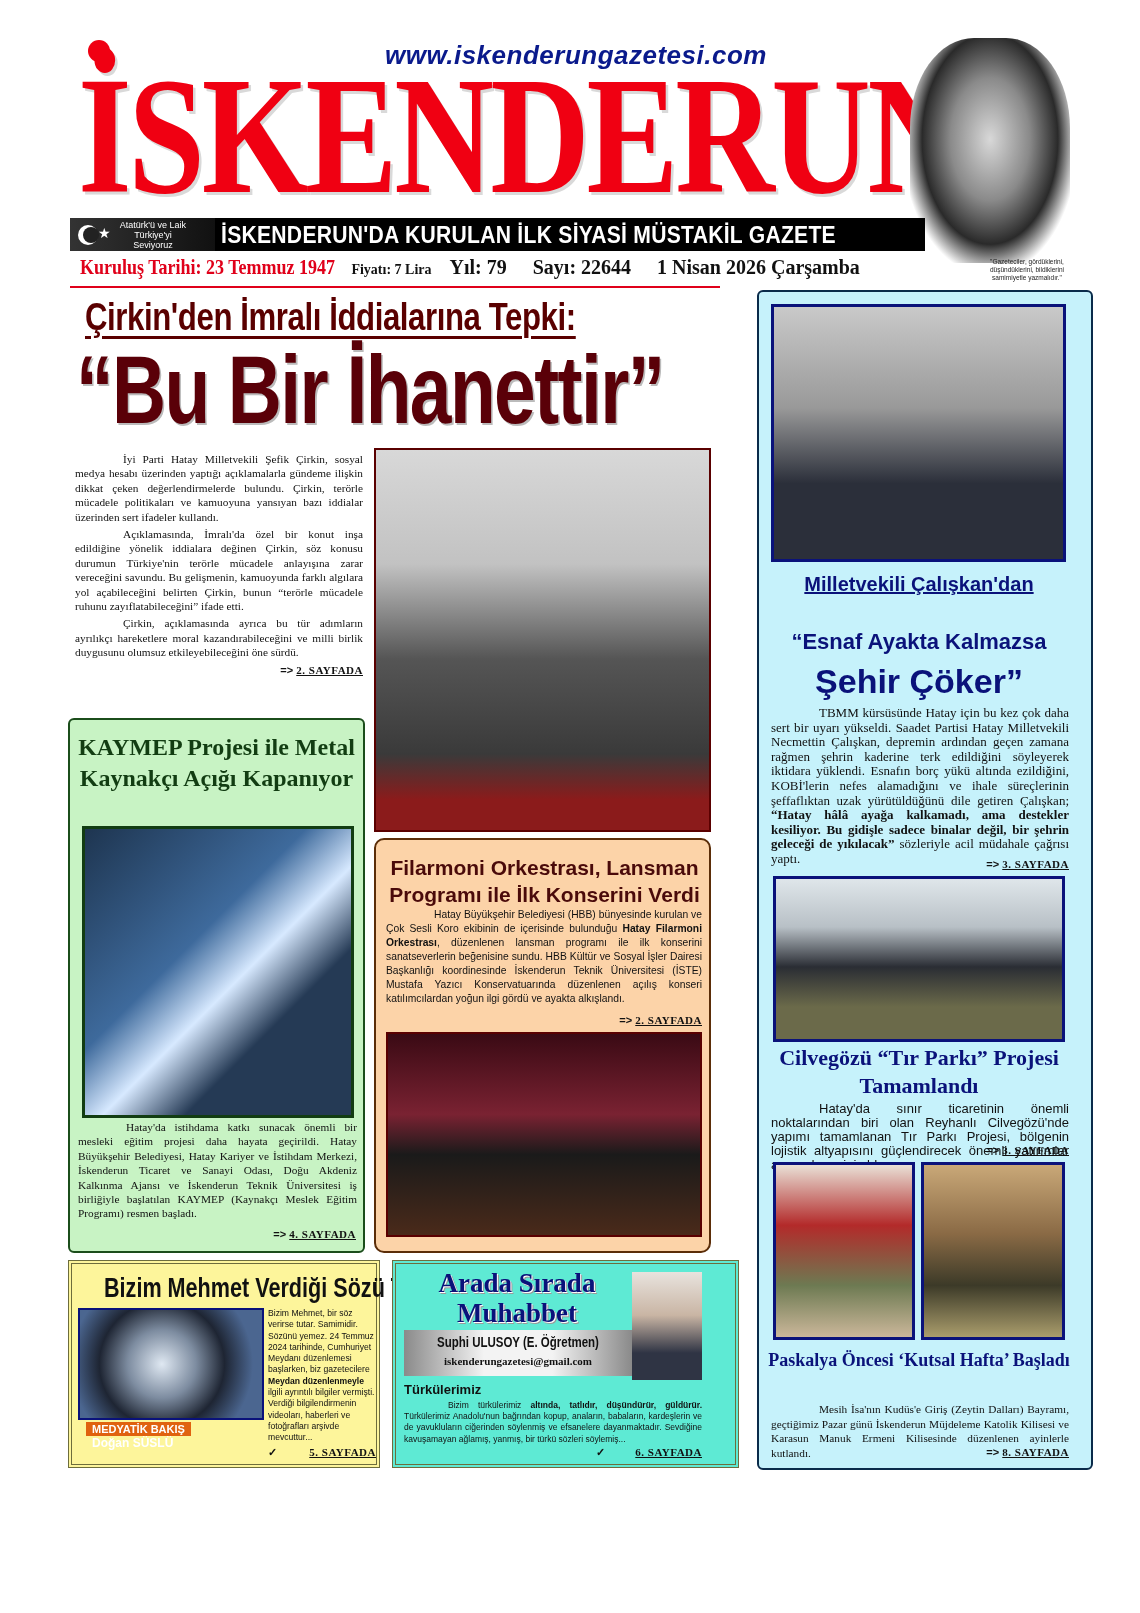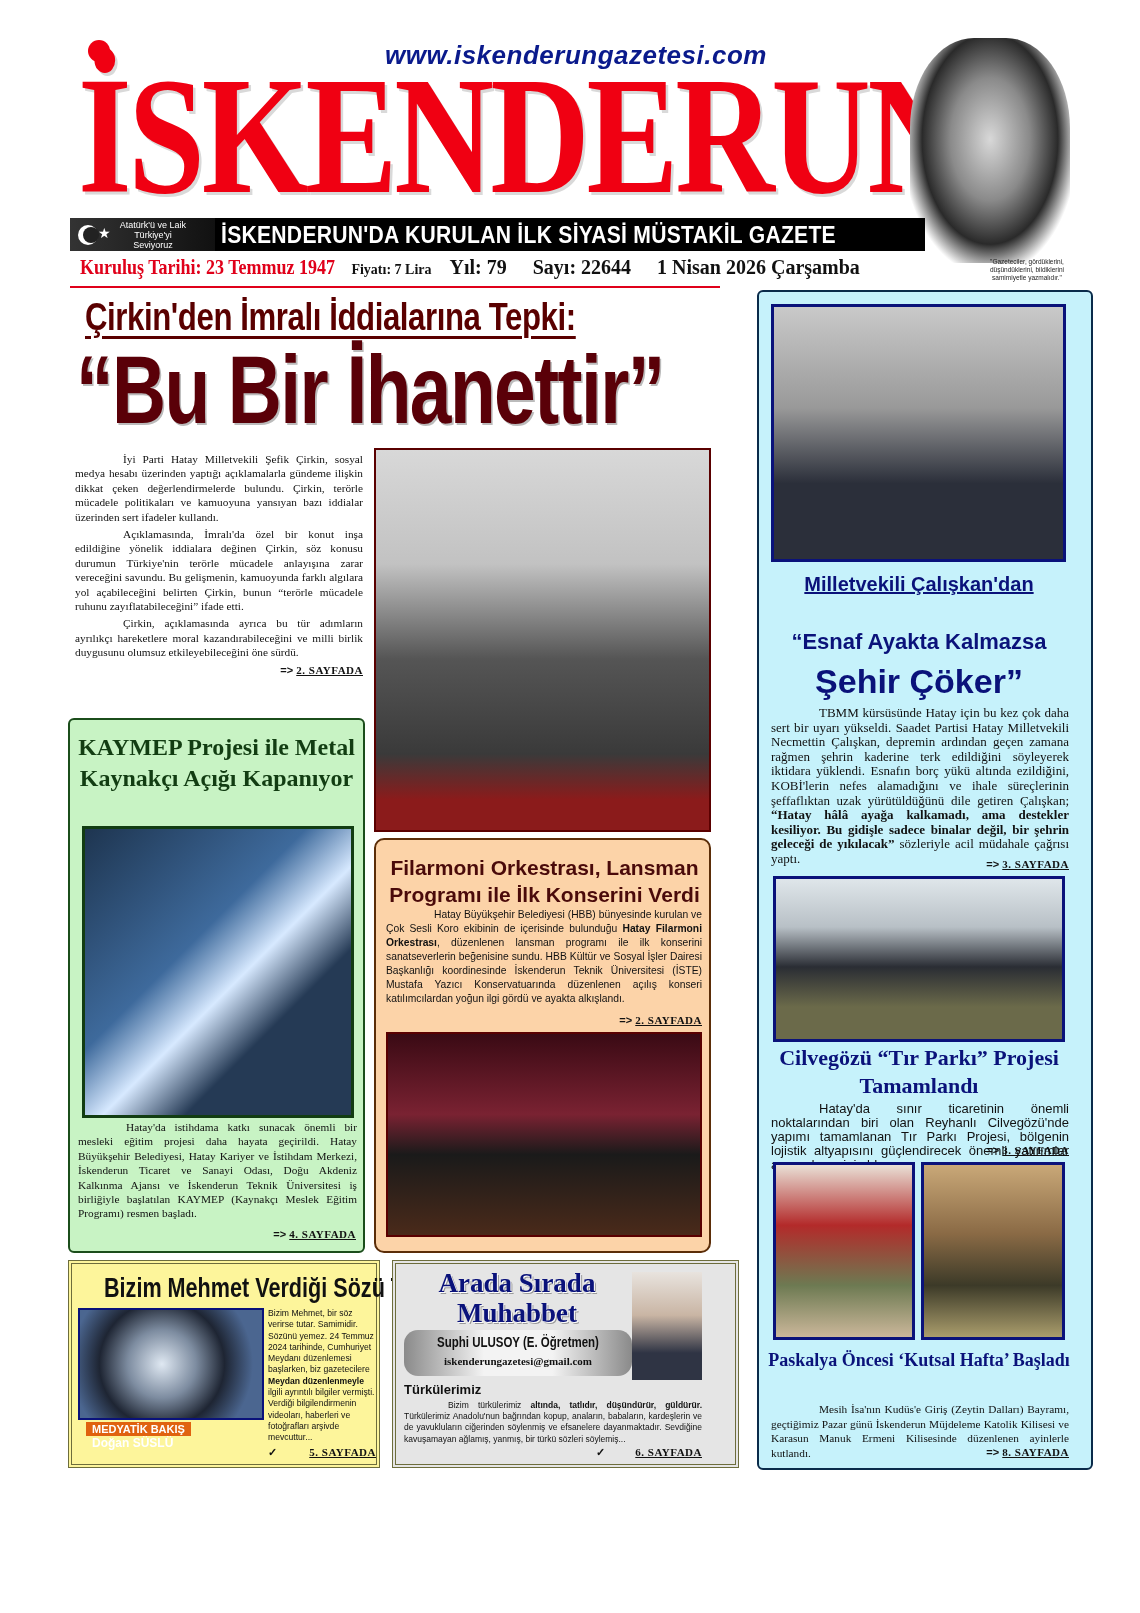--- a/index.html
+++ b/index.html
@@ -30,21 +30,21 @@
 .col-text{font-size:11.3px;line-height:14.4px;text-align:justify;}
 .col-text p{text-indent:48px;margin-bottom:3px;}
 .more{font-family:"Liberation Sans",sans-serif;font-weight:bold;font-size:11px;text-align:right;}
 .more u{font-family:"Liberation Serif",serif;letter-spacing:0.5px;}
 .photo{background:linear-gradient(160deg,#7b7b7b,#3c3c3c 45%,#6e6e6e);border:2px solid #5a0000;}
 
 .box-green{left:68px;top:718px;width:297px;height:535px;background:#c8f3c4;border:2px solid #1b4d1b;border-radius:6px;}
 .box-orange{left:374px;top:838px;width:337px;height:415px;background:#fcd3a8;border:2px solid #5b2d08;border-radius:10px;}
 .box-blue{left:757px;top:290px;width:336px;height:1180px;background:#c6f2fb;border:2px solid #0a2b4a;border-radius:6px;}
 .box-yellow1{left:68px;top:1260px;width:312px;height:208px;background:#fdf59b;border:4px double #6d6d3c;}
-.box-yellow2{left:392px;top:1260px;width:347px;height:208px;background:#e5e5e5;border:4px double #6d6d3c;}
+.box-yellow2{left:392px;top:1260px;width:347px;height:208px;background:#5eead4;border:4px double #6d6d3c;}
 .sans{font-family:"Liberation Sans",sans-serif;}
 .navy{color:#0a127a;}
 </style>
 </head>
 <body>
 
 <div class="abs url">www.iskenderungazetesi.com</div>
 <div class="abs logo-dot"></div>
 <div class="abs logo">İSKENDERUN</div>
 <div class="abs portrait"></div>
@@ -139,21 +139,21 @@
       <u>5. SAYFADA</u>
     </div>
 </div>
 
 <div class="abs box-yellow2">
   <div class="abs" style="left:6px;top:4px;width:230px;text-align:center;font-weight:bold;font-size:27px;line-height:30px;color:#0a127a;text-shadow:1px 1px 0 #fff,2px 2px 0 #999;">
     <div>Arada Sırada</div>
       <div>Muhabbet</div>
   </div>
   <div class="abs" style="left:236px;top:8px;width:70px;height:108px;background:linear-gradient(180deg,#e8e3de,#c9b5a4 40%,#2f3444 75%);"></div>
-  <div class="abs" style="left:8px;top:66px;width:228px;height:46px;background:linear-gradient(90deg,#8a8a8a,#f3f3f3 35%,#f3f3f3 65%,#8a8a8a);text-align:center;border-radius:14px;">
+  <div class="abs" style="left:8px;top:66px;width:228px;height:46px;background:linear-gradient(90deg,#8a8a8a,#f3f3f3 35%,#f3f3f3 65%,#8a8a8a);text-align:center;">
     <div class="sans" style="font-weight:bold;font-size:14px;line-height:24px;transform:scaleX(0.82);white-space:nowrap;">Suphi ULUSOY (E. Öğretmen)</div>
     <div style="font-weight:bold;font-size:11px;line-height:14px;">iskenderungazetesi@gmail.com</div>
   </div>
   <div class="abs sans" style="left:8px;top:118px;font-weight:bold;font-size:13px;">Türkülerimiz</div>
   <div class="abs sans" style="left:8px;top:136px;width:298px;font-size:8.5px;line-height:11.2px;text-align:justify;text-indent:44px;">
     <span>Bizim türkülerimiz </span><b>altında, tatlıdır, düşündürür, güldürür.</b><span> Türkülerimiz Anadolu'nun bağrından kopup, anaların, babaların, kardeşlerin ve de yavukluların ciğerinden söylenmiş ve efsanelere dayanmaktadır. Sevdiğine kavuşamayan ağlamış, yanmış, bir türkü sözleri söylemiş...</span>
   </div>
   <div class="abs more" style="left:200px;top:182px;width:106px;display:flex;justify-content:space-between;">
       <span>✓</span>
       <u>6. SAYFADA</u>

